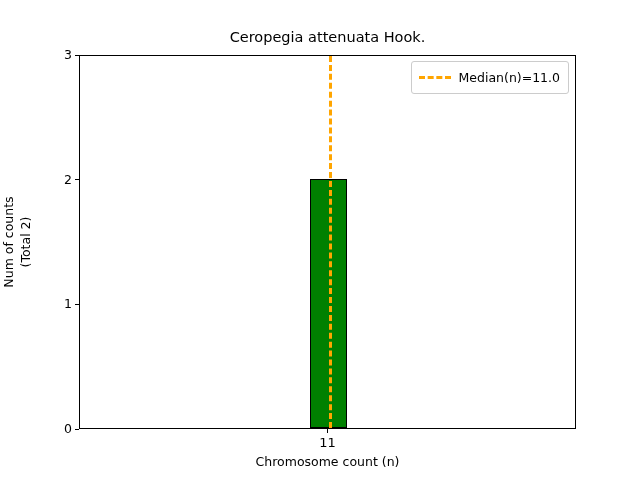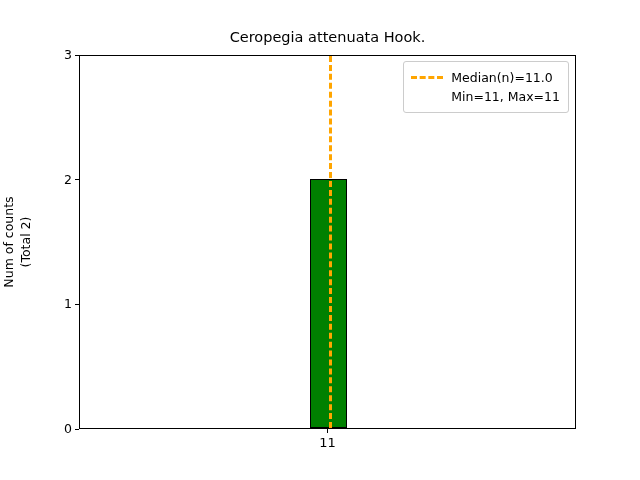--- a/index.html
+++ b/index.html
@@ -205,34 +205,31 @@
   <div id="xticks-container">
       <div class="xtick" style="left: 327.5px;">
         <span class="tick-mark"></span>
         <span class="tick-label">11</span>
       </div>
     </div>
 
   <div id="ylabel">Num of counts
 (Total 2)</div>
 
+  <div id="xlabel">Chromosome count (n)</div>
 
   <div id="plot-area">
     <div id="bars-container">
         <div class="bar" style="left: 230px; width: 37px; height: 249.333px; background: rgb(0, 128, 0); border-color: rgb(0, 0, 0);"></div>
       </div>
     <div id="median-container">
         <div class="median-line" style="left: 248.5px; border-left-color: rgb(255, 165, 0);"></div>
       </div>
 
     <div id="legend">
       <div class="legend-row">
         <span class="legend-sample"></span>
         <span class="legend-text">Median(n)=11.0</span>
       </div>
-      <div class="legend-row">
-        <span class="legend-sample blank"></span>
-        <span class="legend-text">Min=11, Max=11</span>
-      </div>
     </div>
   </div>
 
 </div>
 
 </body></html>

